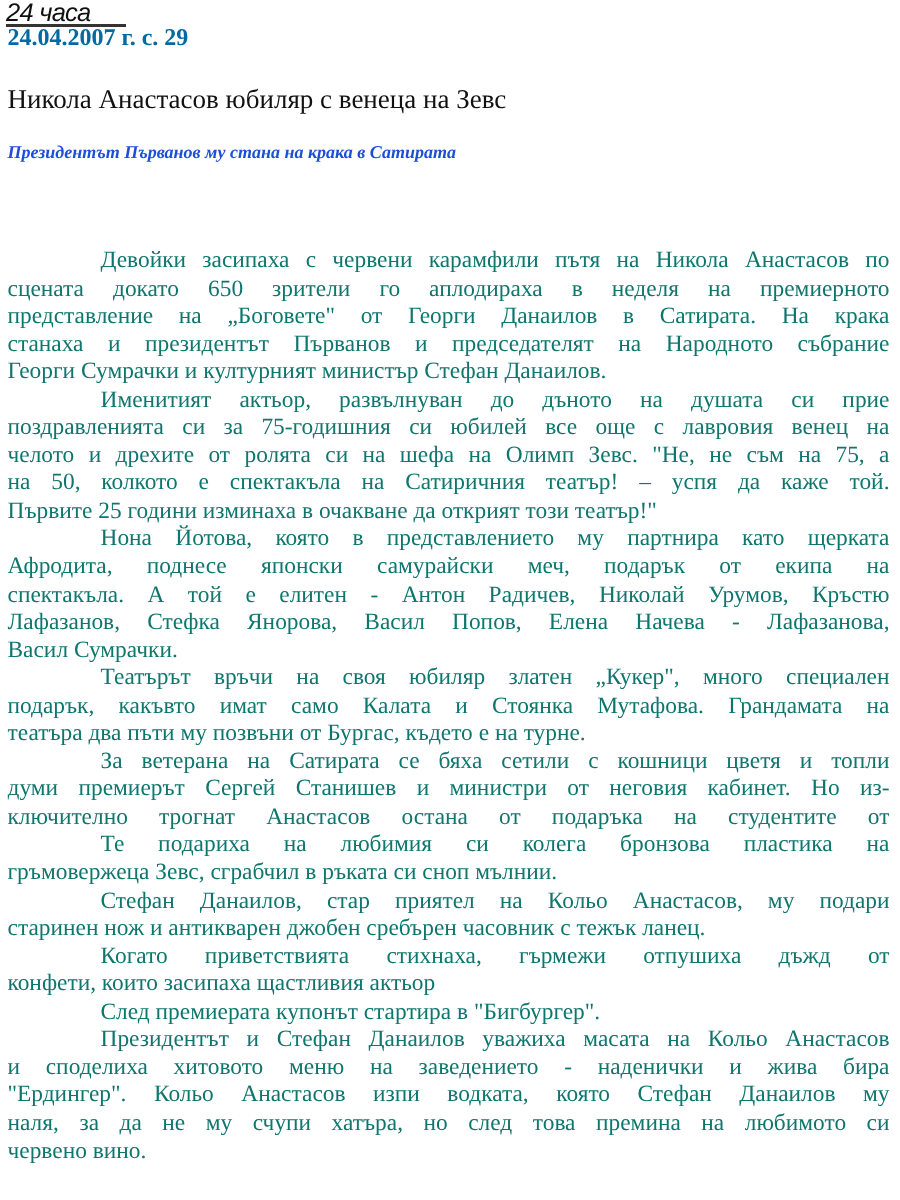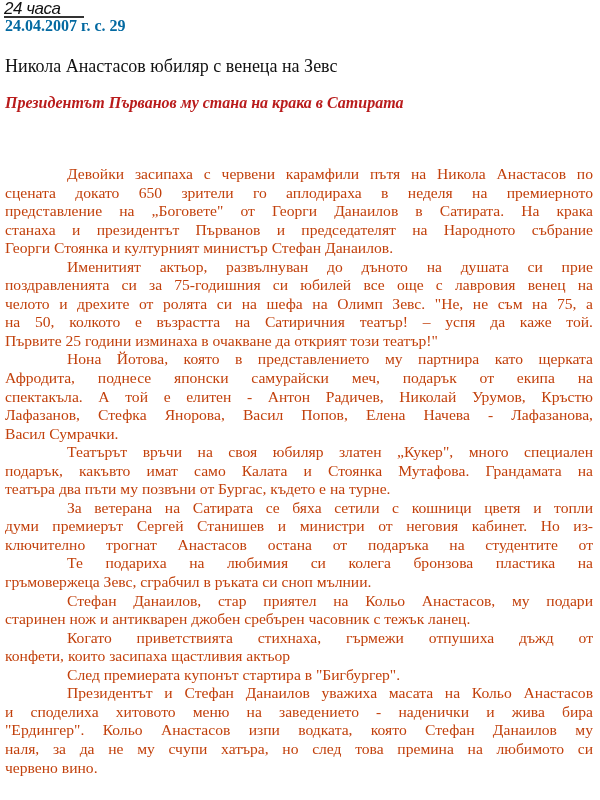--- a/index.html
+++ b/index.html
@@ -16,26 +16,26 @@
       position: absolute; left: 5px; top: 17px;
       font-family: "Liberation Serif", serif; font-weight: bold; font-size: 16px; color: #0369a1;
     }
     .title {
       position: absolute; left: 5px; top: 56px;
       font-family: "Liberation Serif", serif; font-weight: normal; font-size: 18px; color: #111;
       white-space: nowrap;
     }
     .subtitle {
       position: absolute; left: 5px; top: 94px;
-      font-family: "Liberation Serif", serif; font-weight: bold; font-style: italic; font-size: 16px; color: #b91c1c;
+      font-family: "Liberation Serif", serif; font-weight: bold; font-style: italic; font-size: 12px; color: #1d4ed8;
       white-space: nowrap;
     }
     .body {
       position: absolute; left: 5px; top: 165px; width: 588px;
-      font-family: "Liberation Serif", serif; font-size: 15.6px; line-height: 18.55px; color: #c2410c;
+      font-family: "Liberation Serif", serif; font-size: 15.6px; line-height: 18.55px; color: #0f766e;
     }
     .line { display: block; white-space: nowrap; text-align: justify; text-align-last: justify; height: 18.55px; overflow: hidden; }
     .line.last { text-align-last: left; }
     .line.indent { padding-left: 62px; }
   </style>
 </head>
 <body>
 
 <div>
   <div class="logo">24 часа</div>
@@ -44,25 +44,25 @@
 <div class="date">24.04.2007 г. с. 29</div>
 
 <div class="title">Никола Анастасов юбиляр с венеца на Зевс</div>
 <div class="subtitle">Президентът Първанов му стана на крака в Сатирата</div>
 
 <div class="body" id="article-body">
     <span class="line indent">Девойки засипаха с червени карамфили пътя на Никола Анастасов по</span>
     <span class="line">сцената докато 650 зрители го аплодираха в неделя на премиерното</span>
     <span class="line">представление на „Боговете" от Георги Данаилов в Сатирата. На крака</span>
     <span class="line">станаха и президентът Първанов и председателят на Народното събрание</span>
-    <span class="line last">Георги Стоянка и културният министър Стефан Данаилов.</span>
+    <span class="line last">Георги Сумрачки и културният министър Стефан Данаилов.</span>
     <span class="line indent">Именитият актьор, развълнуван до дъното на душата си прие</span>
     <span class="line">поздравленията си за 75-годишния си юбилей все още с лавровия венец на</span>
     <span class="line">челото и дрехите от ролята си на шефа на Олимп Зевс. "Не, не съм на 75, а</span>
-    <span class="line">на 50, колкото е възрастта на Сатиричния театър! – успя да каже той.</span>
+    <span class="line">на 50, колкото е спектакъла на Сатиричния театър! – успя да каже той.</span>
     <span class="line last">Първите 25 години изминаха в очакване да открият този театър!"</span>
     <span class="line indent">Нона Йотова, която в представлението му партнира като щерката</span>
     <span class="line">Афродита, поднесе японски самурайски меч, подарък от екипа на</span>
     <span class="line">спектакъла. А той е елитен - Антон Радичев, Николай Урумов, Кръстю</span>
     <span class="line">Лафазанов, Стефка Янорова, Васил Попов, Елена Начева - Лафазанова,</span>
     <span class="line last">Васил Сумрачки.</span>
     <span class="line indent">Театърът връчи на своя юбиляр златен „Кукер", много специален</span>
     <span class="line">подарък, какъвто имат само Калата и Стоянка Мутафова. Грандамата на</span>
     <span class="line last">театъра два пъти му позвъни от Бургас, където е на турне.</span>
     <span class="line indent">За ветерана на Сатирата се бяха сетили с кошници цветя и топли</span>

